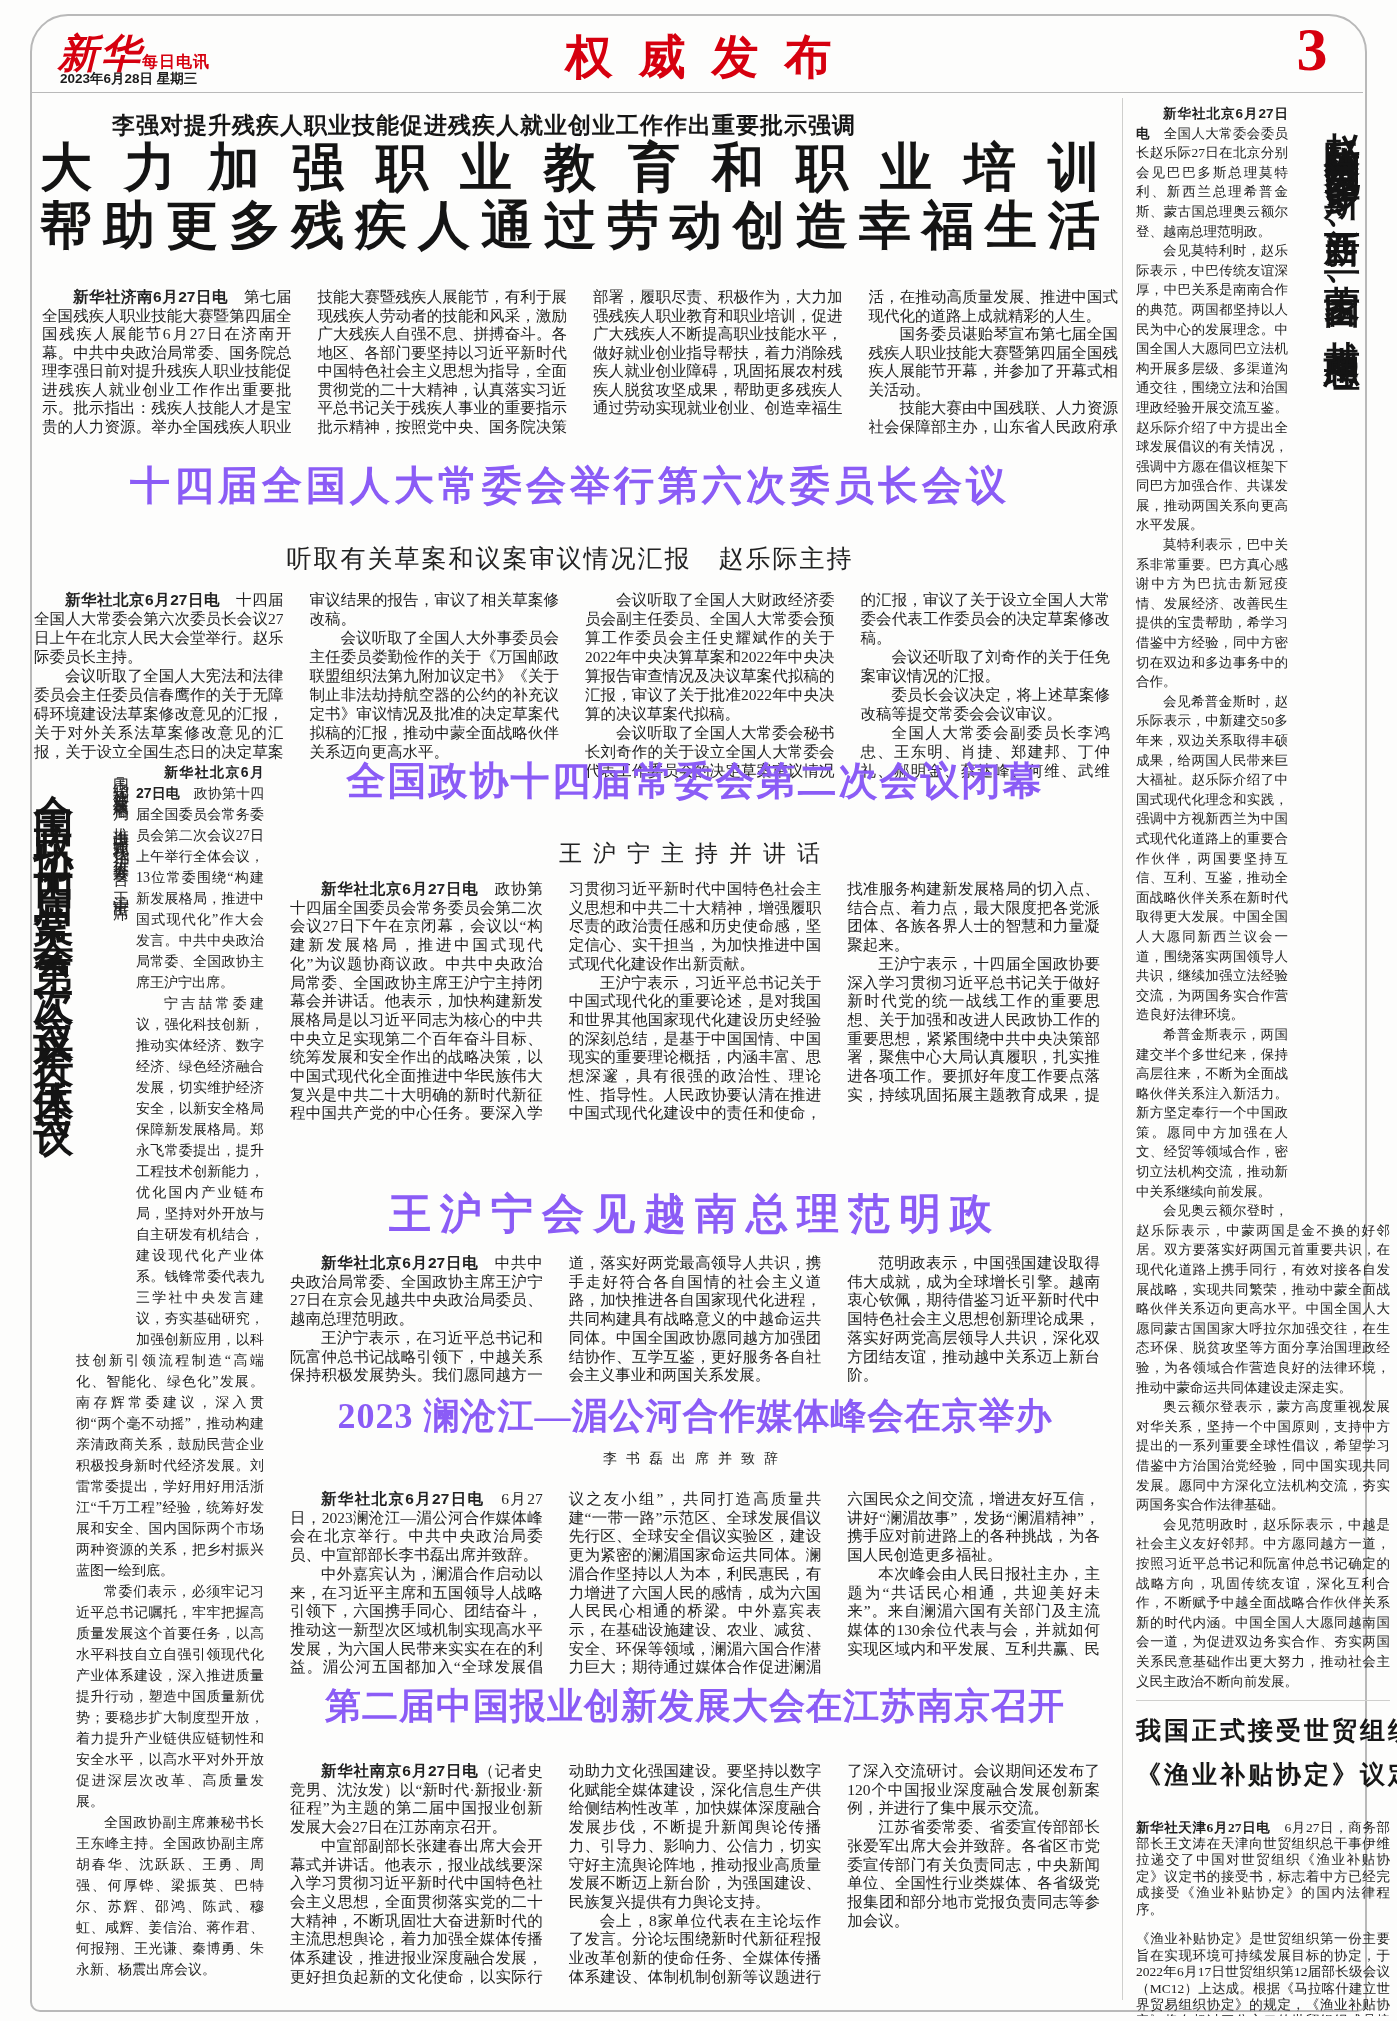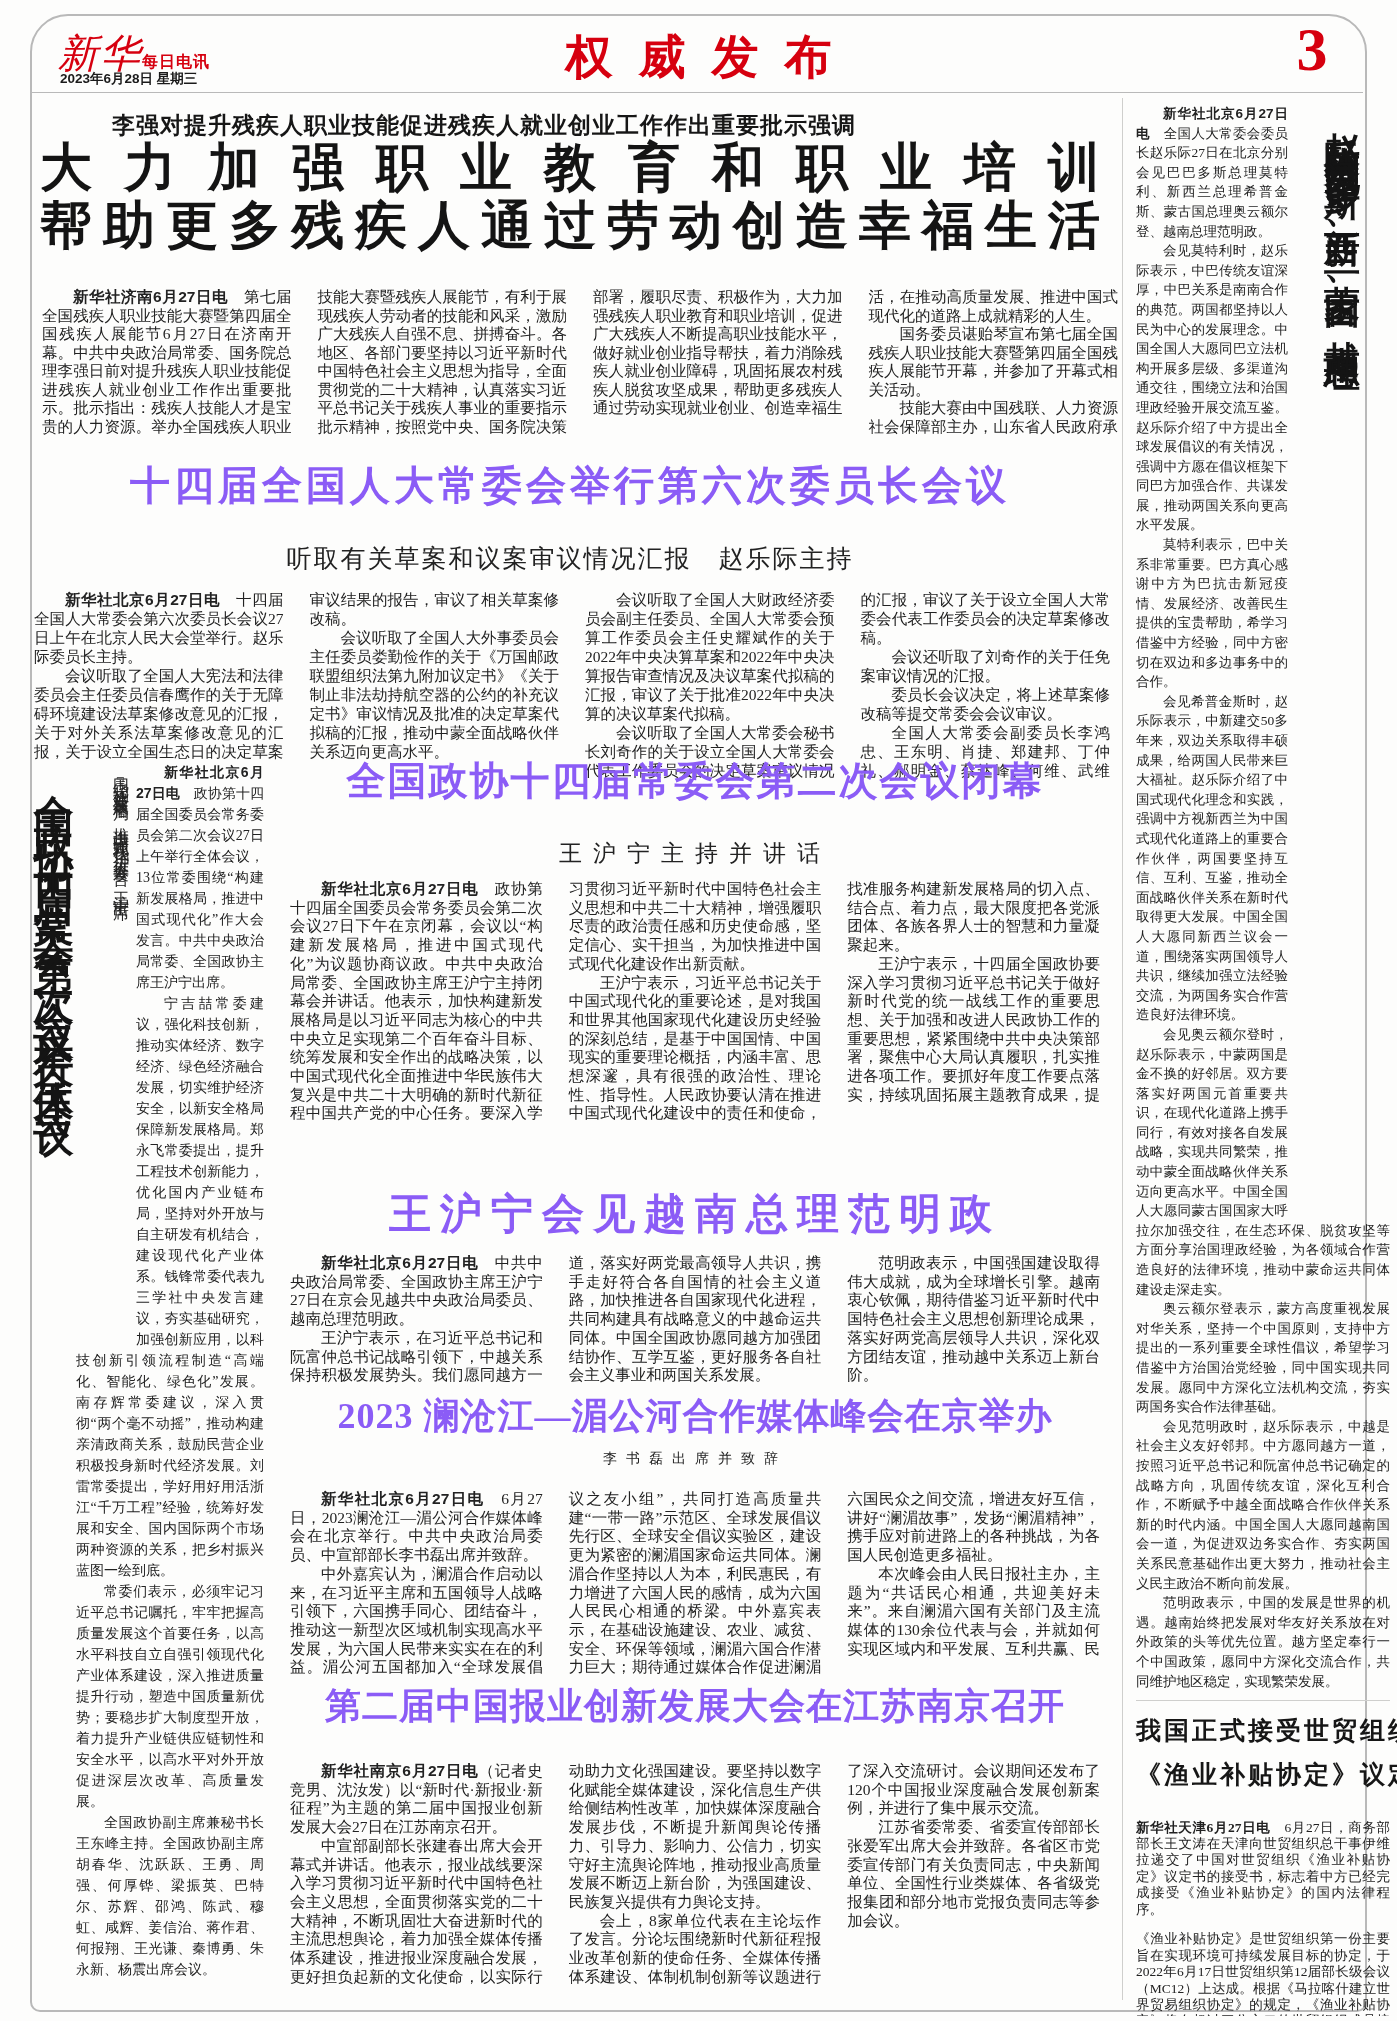--- a/index.html
+++ b/index.html
@@ -2,21 +2,21 @@
 <html><head>
 <meta charset="utf-8">
 <style>
   html,body{margin:0;padding:0;background:#e9e9e7;}
   .page{position:relative;width:1397px;height:2021px;background:#fdfdfc;margin:0 auto;
         font-family:"Liberation Serif","DejaVu Serif",serif;color:#222;overflow:hidden;}
   .frame{position:absolute;left:30px;top:14px;width:1333px;height:1994px;
          border:2px solid #b9b9b9;border-radius:38px 38px 10px 10px;pointer-events:none;}
   
   .masthead{position:absolute;left:58px;top:26px;color:#d6000f;white-space:nowrap;}
-  .masthead .script{font-size:40px;font-weight:normal;font-style:italic;letter-spacing:2px;}
+  .masthead .script{font-size:40px;font-weight:bold;font-style:italic;letter-spacing:2px;}
   .masthead .rest{font-size:16px;font-weight:bold;letter-spacing:1px;}
   .m-date{position:absolute;left:60px;top:70px;font-family:"Liberation Sans","DejaVu Sans",sans-serif;
           font-size:13.5px;font-weight:600;color:#1a1a1a;}
   .section-title{position:absolute;left:0;right:0;top:26px;text-align:center;color:#d6000f;
                  font-size:47px;font-weight:bold;letter-spacing:26px;text-indent:26px;}
   .page-num{position:absolute;left:1262px;top:14px;width:100px;text-align:center;color:#d6000f;
             font-size:62px;font-weight:bold;}
   .hrule{position:absolute;background:#b9b9b9;height:1px;}
   .vrule{position:absolute;background:#cfcfcd;width:1px;}
   
@@ -138,20 +138,21 @@
       </div>
   </div>
 
   <div class="right-rail">
     <span class="vh vh-zhao">赵乐际分别会见巴巴多斯、新西兰、蒙古国、越南总理</span>
     <div class="flow">
         <p><strong>新华社北京6月27日电</strong>　全国人大常委会委员长赵乐际27日在北京分别会见巴巴多斯总理莫特利、新西兰总理希普金斯、蒙古国总理奥云额尔登、越南总理范明政。</p>
         <p>会见莫特利时，赵乐际表示，中巴传统友谊深厚，中巴关系是南南合作的典范。两国都坚持以人民为中心的发展理念。中国全国人大愿同巴立法机构开展多层级、多渠道沟通交往，围绕立法和治国理政经验开展交流互鉴。赵乐际介绍了中方提出全球发展倡议的有关情况，强调中方愿在倡议框架下同巴方加强合作、共谋发展，推动两国关系向更高水平发展。</p>
         <p>莫特利表示，巴中关系非常重要。巴方真心感谢中方为巴抗击新冠疫情、发展经济、改善民生提供的宝贵帮助，希学习借鉴中方经验，同中方密切在双边和多边事务中的合作。</p>
         <p>会见希普金斯时，赵乐际表示，中新建交50多年来，双边关系取得丰硕成果，给两国人民带来巨大福祉。赵乐际介绍了中国式现代化理念和实践，强调中方视新西兰为中国式现代化道路上的重要合作伙伴，两国要坚持互信、互利、互鉴，推动全面战略伙伴关系在新时代取得更大发展。中国全国人大愿同新西兰议会一道，围绕落实两国领导人共识，继续加强立法经验交流，为两国务实合作营造良好法律环境。</p>
+        <p>希普金斯表示，两国建交半个多世纪来，保持高层往来，不断为全面战略伙伴关系注入新活力。新方坚定奉行一个中国政策。愿同中方加强在人文、经贸等领域合作，密切立法机构交流，推动新中关系继续向前发展。</p>
         <p>会见奥云额尔登时，赵乐际表示，中蒙两国是金不换的好邻居。双方要落实好两国元首重要共识，在现代化道路上携手同行，有效对接各自发展战略，实现共同繁荣，推动中蒙全面战略伙伴关系迈向更高水平。中国全国人大愿同蒙古国国家大呼拉尔加强交往，在生态环保、脱贫攻坚等方面分享治国理政经验，为各领域合作营造良好的法律环境，推动中蒙命运共同体建设走深走实。</p>
         <p>奥云额尔登表示，蒙方高度重视发展对华关系，坚持一个中国原则，支持中方提出的一系列重要全球性倡议，希望学习借鉴中方治国治党经验，同中国实现共同发展。愿同中方深化立法机构交流，夯实两国务实合作法律基础。</p>
         <p>会见范明政时，赵乐际表示，中越是社会主义友好邻邦。中方愿同越方一道，按照习近平总书记和阮富仲总书记确定的战略方向，巩固传统友谊，深化互利合作，不断赋予中越全面战略合作伙伴关系新的时代内涵。中国全国人大愿同越南国会一道，为促进双边务实合作、夯实两国关系民意基础作出更大努力，推动社会主义民主政治不断向前发展。</p>
         <p>范明政表示，中国的发展是世界的机遇。越南始终把发展对华友好关系放在对外政策的头等优先位置。越方坚定奉行一个中国政策，愿同中方深化交流合作，共同维护地区稳定，实现繁荣发展。</p>
       </div>
   </div>
 
   <div class="hrule" style="left:1136px;top:1700px;width:254px;background:#cfcfcd;"></div>
   <div class="fisheries">
     <div class="fish-h" style="top:8px;">我国正式接受世贸组织</div>

